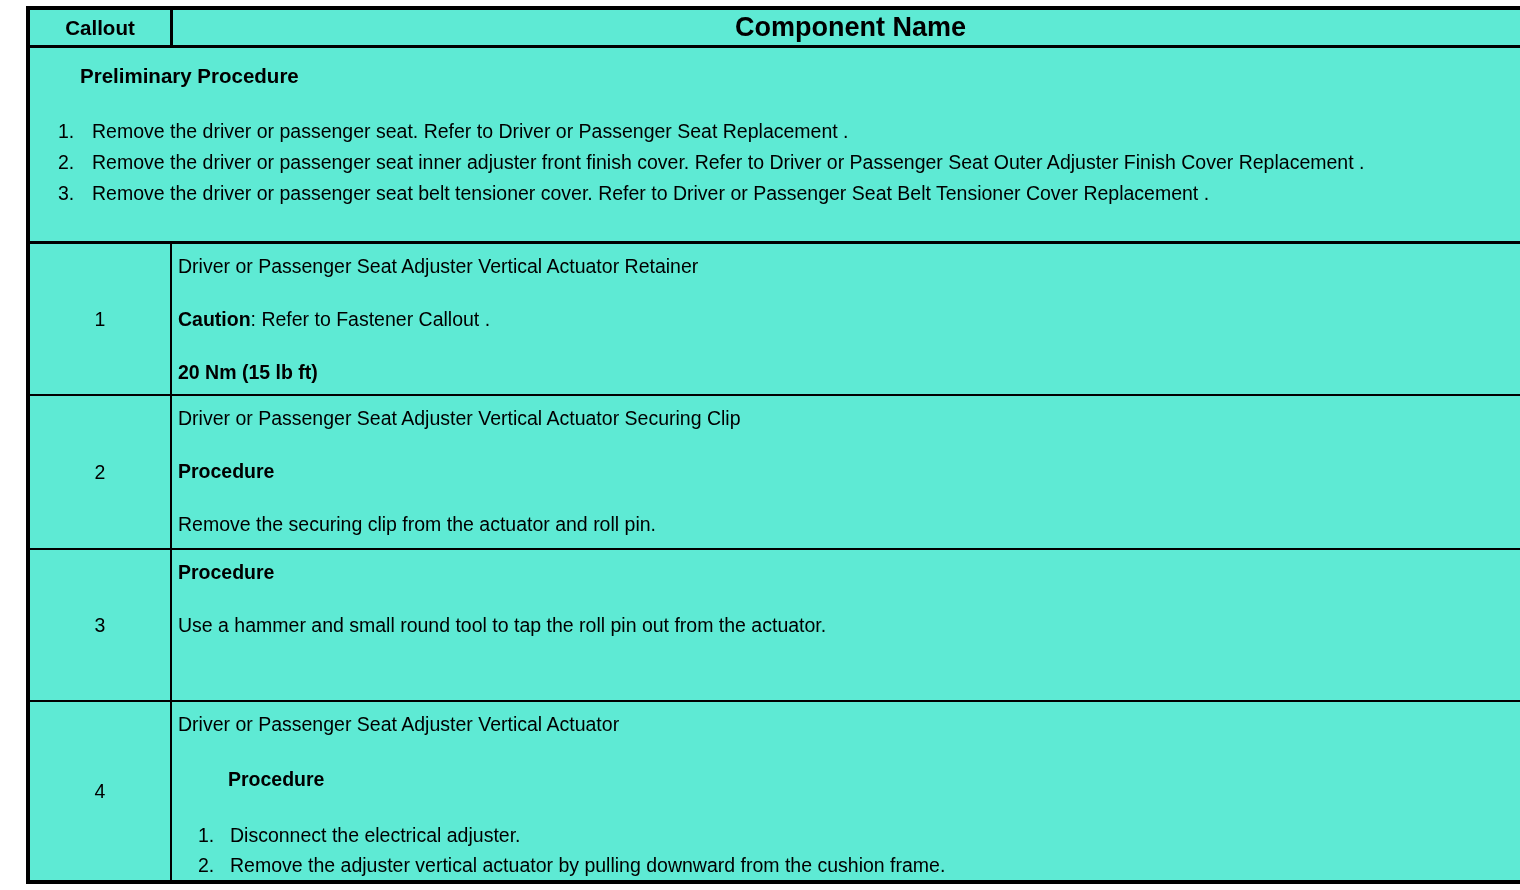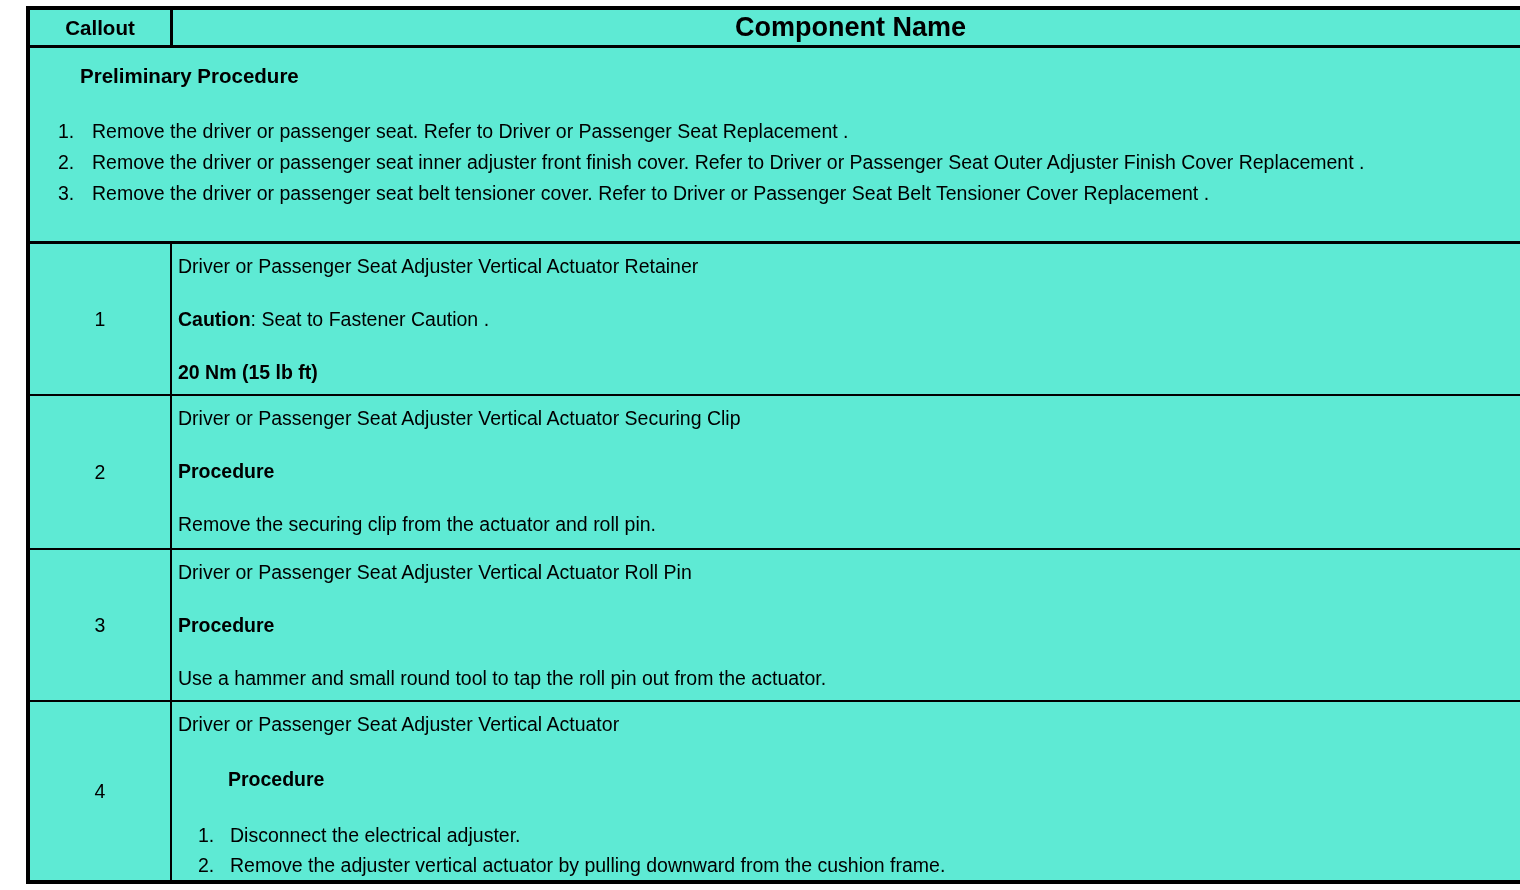--- a/index.html
+++ b/index.html
@@ -147,38 +147,37 @@
       <li>Remove the driver or passenger seat. Refer to Driver or Passenger Seat Replacement .</li>
       <li>Remove the driver or passenger seat inner adjuster front finish cover. Refer to Driver or Passenger Seat Outer Adjuster Finish Cover Replacement .</li>
       <li>Remove the driver or passenger seat belt tensioner cover. Refer to Driver or Passenger Seat Belt Tensioner Cover Replacement .</li>
     </ol>
   </div>
 
   <div class="data-row r1">
     <div class="callout-cell">1</div>
     <div class="content-cell">
       <p>Driver or Passenger Seat Adjuster Vertical Actuator Retainer</p>
-      <p><span class="bold">Caution</span><span>:</span><span> Seat to Fastener Caution .</span></p>
+      <p><span class="bold">Caution</span><span>:</span><span> Refer to Fastener Callout .</span></p>
       <p class="bold">20 Nm (15 lb ft)</p>
     </div>
   </div>
 
   <div class="data-row r2">
     <div class="callout-cell">2</div>
     <div class="content-cell">
       <p>Driver or Passenger Seat Adjuster Vertical Actuator Securing Clip</p>
       <p class="bold">Procedure</p>
       <p>Remove the securing clip from the actuator and roll pin.</p>
     </div>
   </div>
 
   <div class="data-row r3">
     <div class="callout-cell">3</div>
     <div class="content-cell">
-      <p>Driver or Passenger Seat Adjuster Vertical Actuator Roll Pin</p>
       <p class="bold">Procedure</p>
       <p>Use a hammer and small round tool to tap the roll pin out from the actuator.</p>
     </div>
   </div>
 
   <div class="data-row r4">
     <div class="callout-cell">4</div>
     <div class="content-cell">
       <p>Driver or Passenger Seat Adjuster Vertical Actuator</p>
       <p class="bold indent-proc">Procedure</p>

